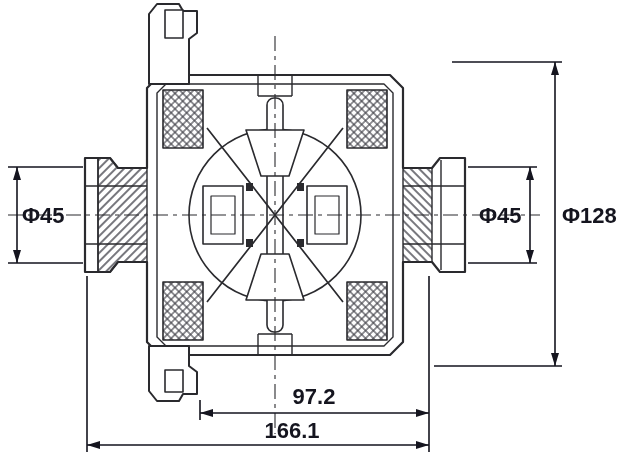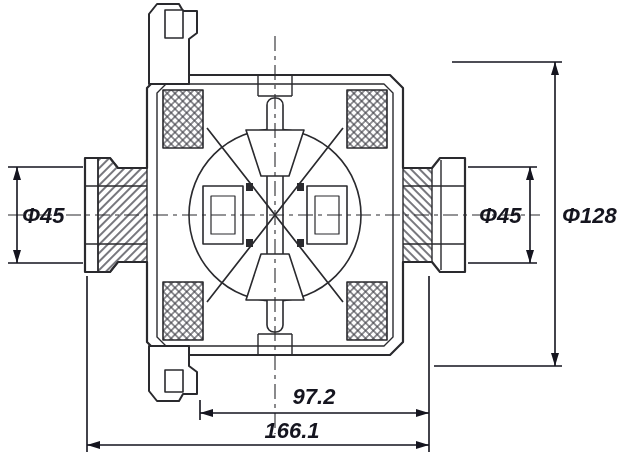--- a/index.html
+++ b/index.html
@@ -4,21 +4,20 @@
 <style>
   * { margin: 0; padding: 0; box-sizing: border-box; }
   html, body { background: #ffffff; }
   body { font-family: "Liberation Sans", "DejaVu Sans", sans-serif; }
   .canvas {
     position: relative;
     width: 640px;
     height: 468px;
     background: #ffffff;
     overflow: hidden;
-    font-style: italic;
   }
   .canvas svg { display: block; }
   .part-stroke { stroke: #2a2a2e; stroke-linejoin: round; stroke-linecap: butt; fill: none; }
   .dim-stroke  { stroke: #15151f; fill: none; }
   .dim-text {
     font-family: "Liberation Sans", "DejaVu Sans", sans-serif;
     font-weight: 700;
     font-size: 22px;
     fill: #15151f;
     stroke: none;

